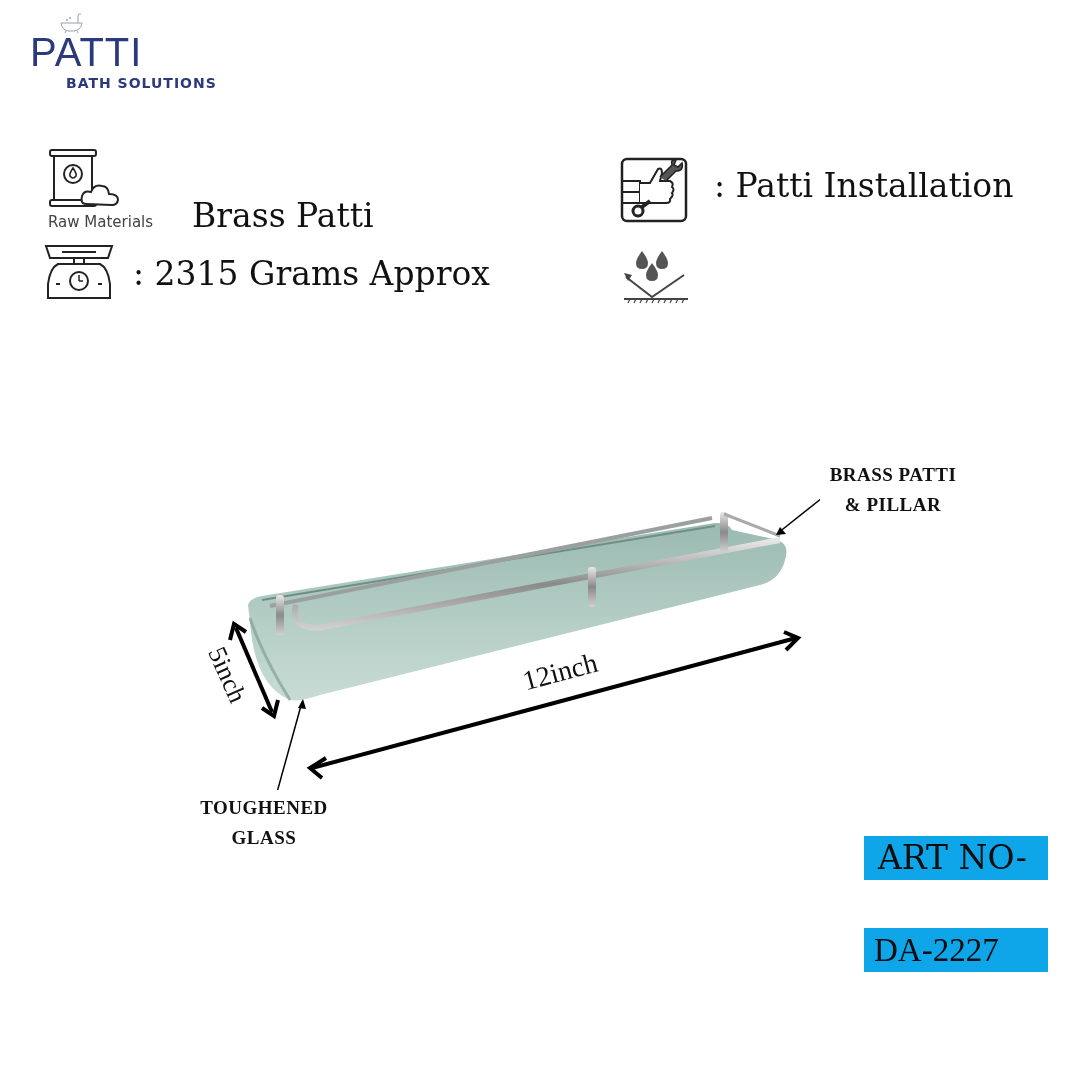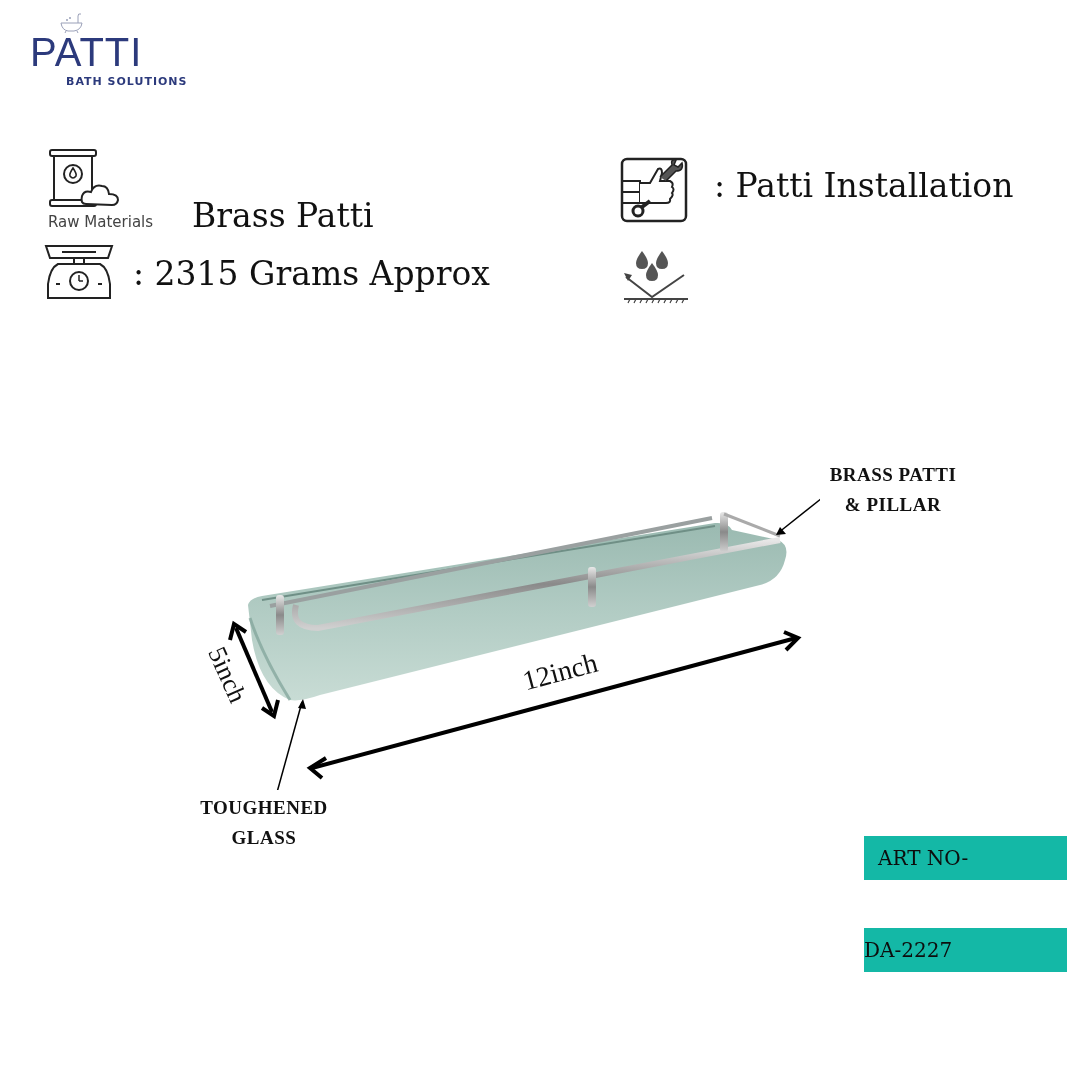--- a/index.html
+++ b/index.html
@@ -1,26 +1,26 @@
 <!DOCTYPE html>
 <html><head>
 <meta charset="utf-8">
 <style>
   html, body { margin:0; padding:0; }
   body { width:1080px; height:1080px; background:#ffffff; position:relative; overflow:hidden;
          font-family:"DejaVu Serif", "Liberation Serif", serif; color:#111; }
   .abs { position:absolute; }
   .logo-word { left:30px; top:32px; font-family:"Liberation Sans", sans-serif; font-size:40px; letter-spacing:1px;
                color:#2c3a7c; font-weight:normal; line-height:40px; }
-  .logo-sub { left:66px; top:75px; font-family:"DejaVu Sans", sans-serif; font-weight:bold; font-size:11px;
+  .logo-sub { left:66px; top:75px; font-family:"DejaVu Sans", sans-serif; font-weight:bold; font-size:14px;
               letter-spacing:1px; color:#2c3a7c; }
   .feat { font-size:33px; line-height:40px; white-space:nowrap; }
   .callout { font-family:"Liberation Serif", serif; font-weight:bold; font-size:19px; line-height:30px;
              text-align:center; letter-spacing:0.5px; }
-  .art-box { left:864px; width:203px; height:44px; background:#14b8a6; font-size:20px; line-height:44px;
+  .art-box { left:864px; width:184px; height:44px; background:#0ea5e9; font-size:33px; line-height:44px;
              color:#0d0d0d; }
   .icon-lbl { font-family:"DejaVu Sans", sans-serif; font-size:15px; color:#444; }
 </style>
 </head>
 <body>
 
 <div class="abs" style="left:0;top:0;width:230px;height:100px;">
   <svg class="abs" style="left:58px;top:12px" width="28" height="22" viewBox="0 0 28 22">
     <path d="M3 11 H24 Q23 18 16 19 H10 Q4 18 3 11 Z" fill="none" stroke="#9aa0b8" stroke-width="1"></path>
     <path d="M20 11 V4 Q20 1 23 2" fill="none" stroke="#9aa0b8" stroke-width="1"></path>
@@ -135,14 +135,14 @@
 </div>
 <div class="abs callout" style="left:180px;top:793px;width:168px;">
   <div>TOUGHENED</div>
   <div>GLASS</div>
 </div>
 
 <div class="abs art-box" style="top:836px;">
   <span style="padding-left:14px;">ART NO-</span>
 </div>
 <div class="abs art-box" style="top:928px;">
-  <span style="">DA-2227</span>
+  <span style="padding-left:10px;font-family:Liberation Serif, serif;">DA-2227</span>
 </div>
 
 </body></html>

